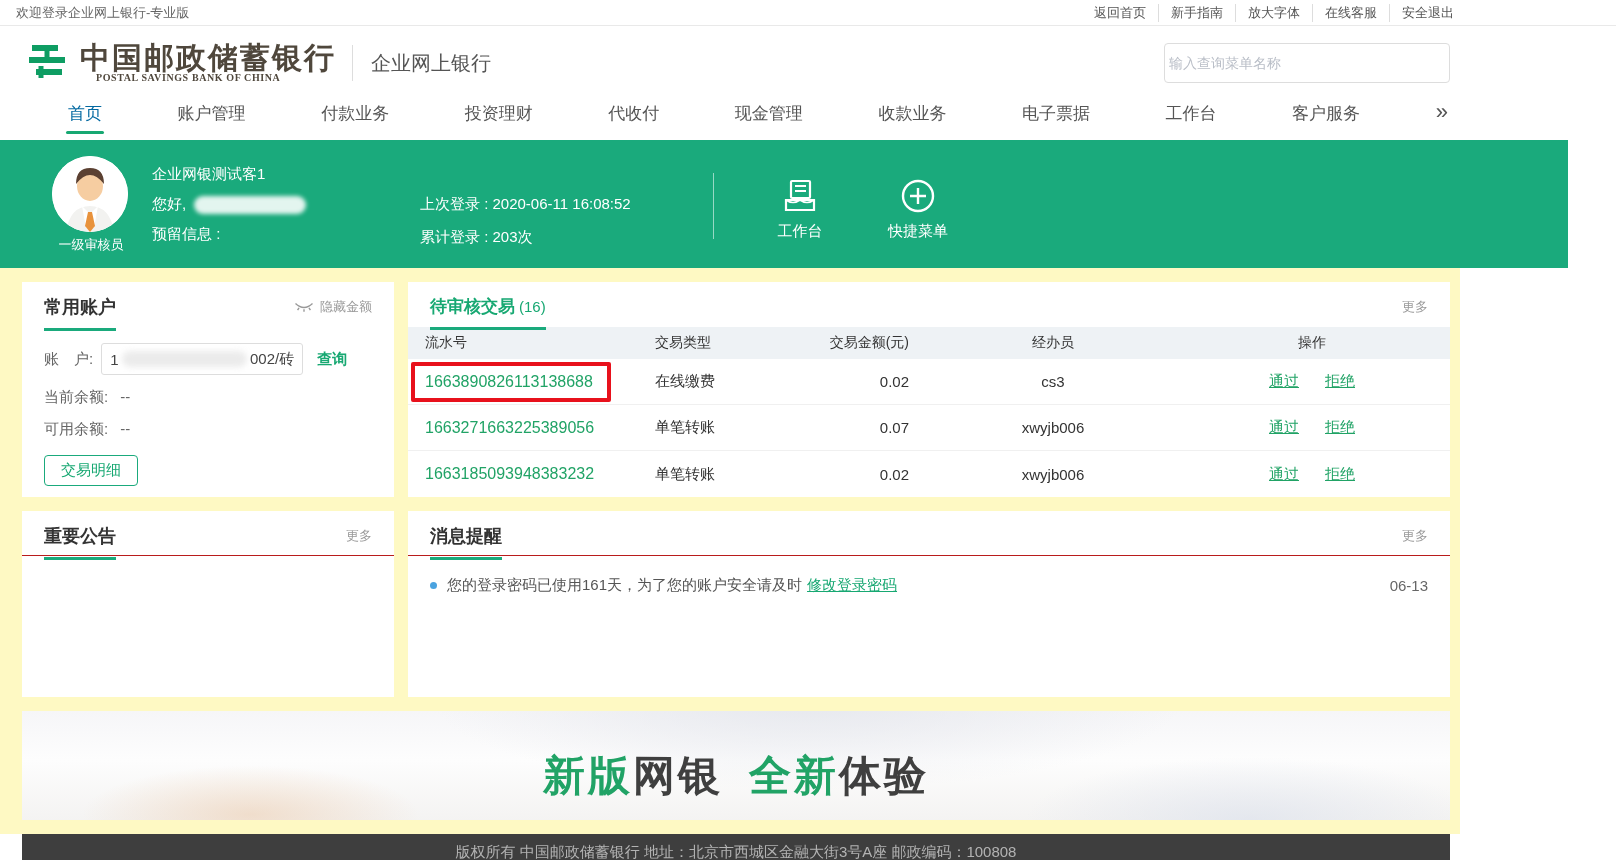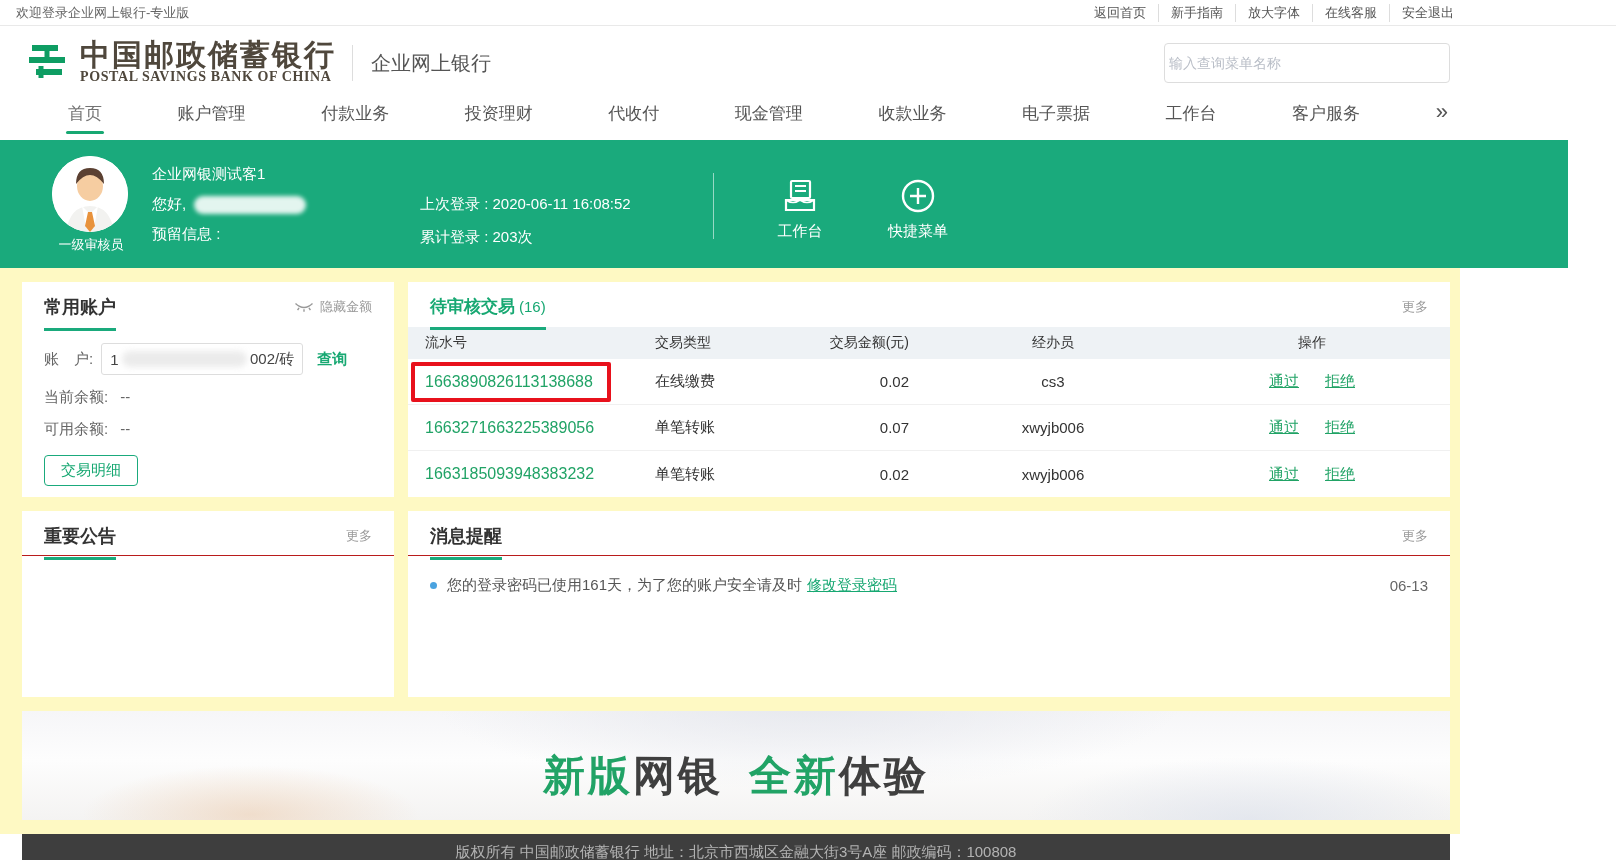--- a/index.html
+++ b/index.html
@@ -14,33 +14,33 @@
   .tb-links { display: flex; align-items: center; }
   .tb-links a { font-size: 13px; color: #555; padding: 0 12px; border-right: 1px solid #ddd; }
   .tb-links a:last-child { border-right: none; padding-right: 0; }
 
   
   .header { height: 74px; display: flex; align-items: center; padding: 0 166px 0 24px; }
   .logo { display: flex; align-items: center; }
   .logo-mark { width: 46px; height: 46px; margin-right: 10px; }
   .logo-cn { font-family: "Liberation Serif", serif; font-weight: bold; font-size: 30px;
     color: #4f473c; letter-spacing: 2px; line-height: 28px; }
-  .logo-en { font-family: "Liberation Serif", serif; font-weight: bold; font-size: 14px;
-    color: #4f473c; letter-spacing: 0.6px; }
+  .logo-en { font-family: "Liberation Serif", serif; font-weight: bold; font-size: 10px;
+    color: #4f473c; letter-spacing: 0.6px; margin-left: 16px; }
   .header-vdiv { width: 1px; height: 36px; background: #ddd; margin: 0 18px 0 16px; }
   .product-name { font-size: 20px; color: #555; }
   .header-search { margin-left: auto; width: 286px; height: 40px; border: 1px solid #ddd;
     border-radius: 4px; font-size: 14px; color: #333; padding: 0 4px; outline: none; }
   .header-search::placeholder { color: #b9bec7; }
 
   
   .nav { height: 40px; display: flex; align-items: flex-start;
     justify-content: space-between; padding: 2px 168px 0 68px; }
   .nav a { font-size: 17px; color: #555; padding-bottom: 9px; position: relative; }
-  .nav a.active { color: #737373; }
+  .nav a.active { color: #0369a1; }
   .nav a.active::after { content: ""; position: absolute; left: -2px; right: -2px;
     bottom: 0; height: 3px; background: #17a872; border-radius: 2px; }
   .nav-more { font-size: 22px; color: #555; line-height: 20px; cursor: pointer; }
 
   
   .banner { position: relative; width: 1568px; height: 128px; background: #1aaa7c; color: #fff; }
   .avatar-wrap { position: absolute; left: 52px; top: 16px; width: 78px; text-align: center; }
   .avatar { width: 76px; height: 76px; border-radius: 50%; background: #fff; overflow: hidden; }
   .avatar-role { font-size: 13px; margin-top: 4px; white-space: nowrap; }
   .banner-info { position: absolute; left: 152px; top: 25px; font-size: 15px; }

